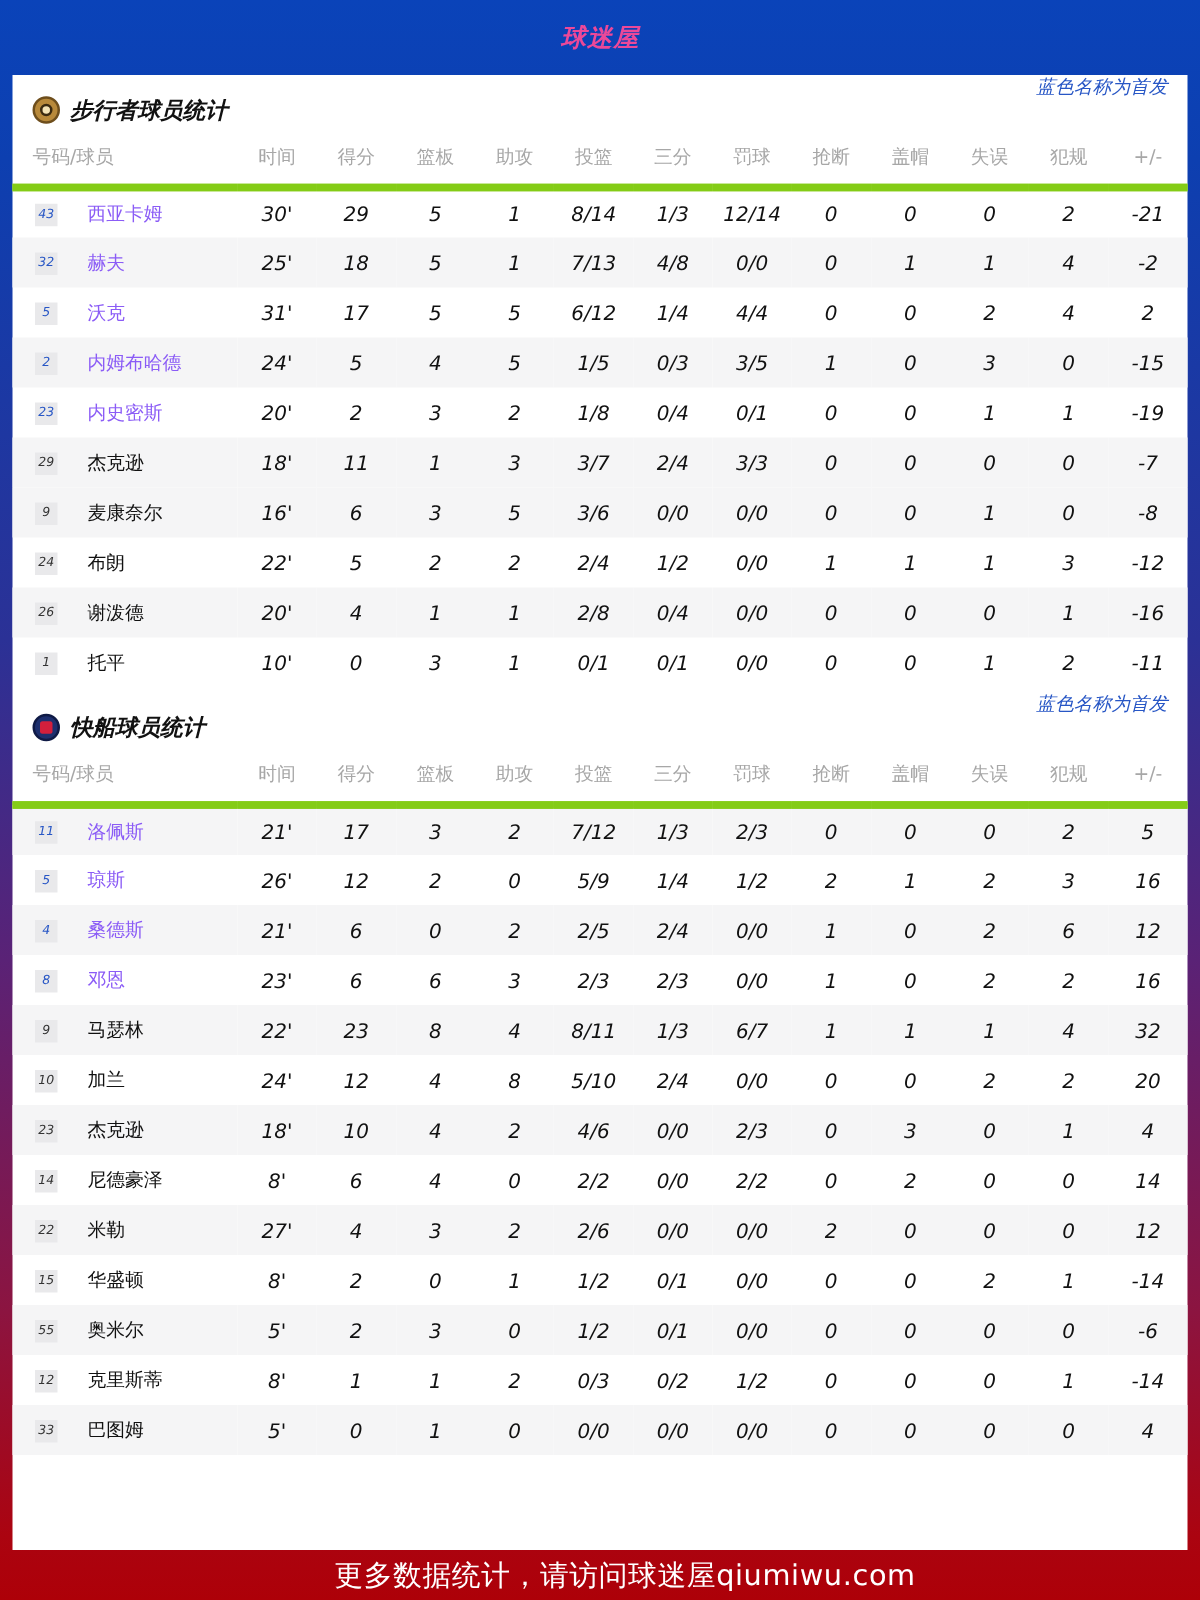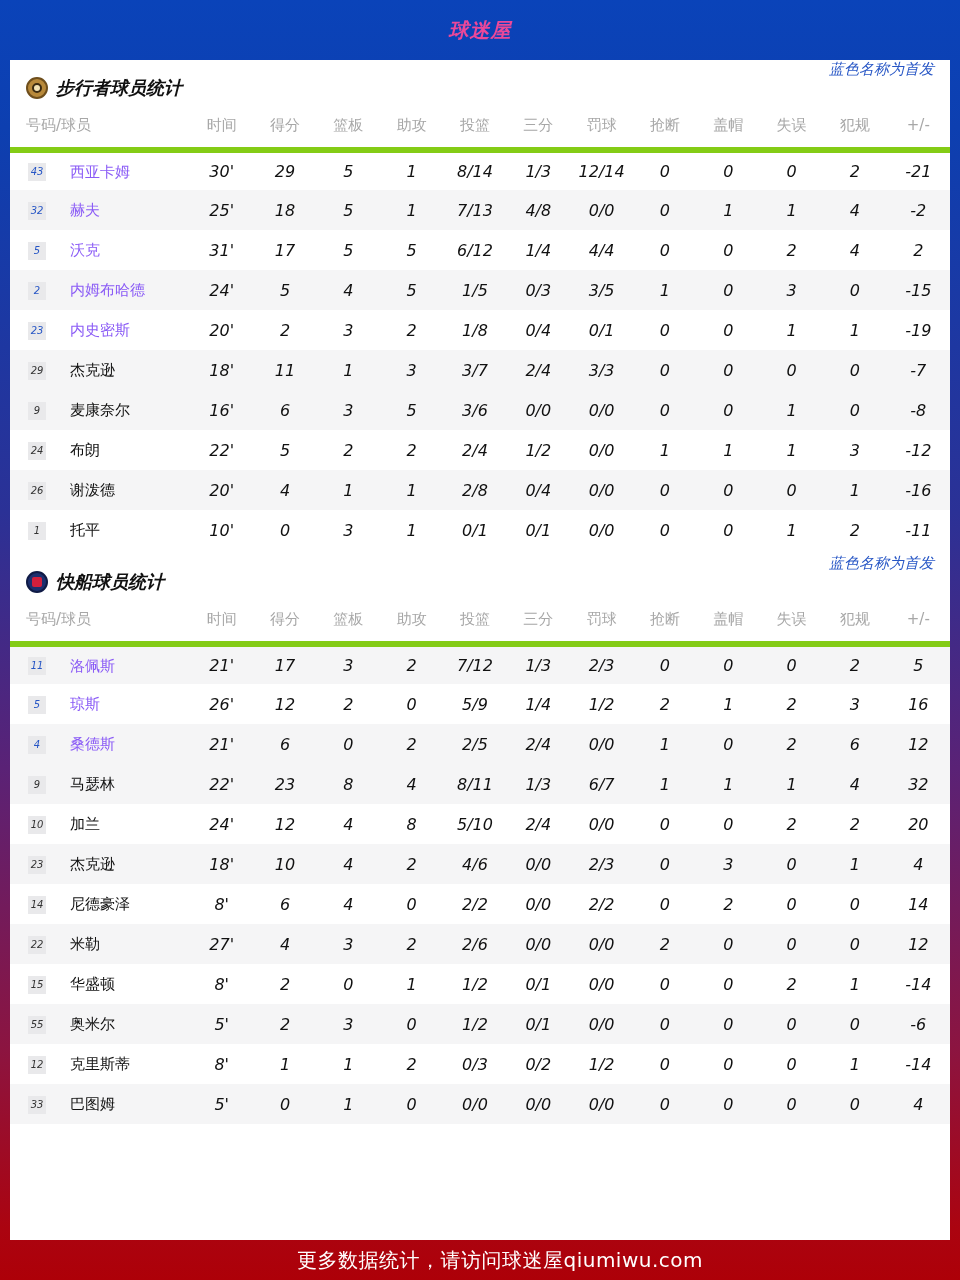--- a/index.html
+++ b/index.html
@@ -56,21 +56,21 @@
     font-style: italic; vertical-align: middle; margin-right: 24px;
   }
   .num-badge.starter { color: #2756c5; }
   .pname { font-size: 15px; vertical-align: middle; color: #111; }
   .pname.starter { color: #8b5cf6; }
   col.c-player { width: 180px; }
   .section2 { margin-top: 4px; }
   .footer {
     position: absolute; left: 0; top: 1240px; width: 960px; height: 40px;
     display: flex; align-items: center; justify-content: center;
-    color: #ffffff; font-size: 20px; letter-spacing: 0.5px; padding-left: 40px;
+    color: #ffffff; font-size: 23px; letter-spacing: 0.5px; padding-left: 40px;
   }
 </style>
 </head>
 <body>
 
 <div class="header">
   <span class="logo">球迷屋</span>
 </div>
 
 <div class="card">
@@ -354,20 +354,35 @@
               <td>2</td>
               <td>2/5</td>
               <td>2/4</td>
               <td>0/0</td>
               <td>1</td>
               <td>0</td>
               <td>2</td>
               <td>6</td>
               <td>12</td>
             </tr>
+            <tr class="">
+              <td class="player-cell"><span class="num-badge starter">8</span><span class="pname starter">邓恩</span></td>
+              <td>23'</td>
+              <td>6</td>
+              <td>6</td>
+              <td>3</td>
+              <td>2/3</td>
+              <td>2/3</td>
+              <td>0/0</td>
+              <td>1</td>
+              <td>0</td>
+              <td>2</td>
+              <td>2</td>
+              <td>16</td>
+            </tr>
             <tr class="alt">
               <td class="player-cell"><span class="num-badge">9</span><span class="pname">马瑟林</span></td>
               <td>22'</td>
               <td>23</td>
               <td>8</td>
               <td>4</td>
               <td>8/11</td>
               <td>1/3</td>
               <td>6/7</td>
               <td>1</td>

